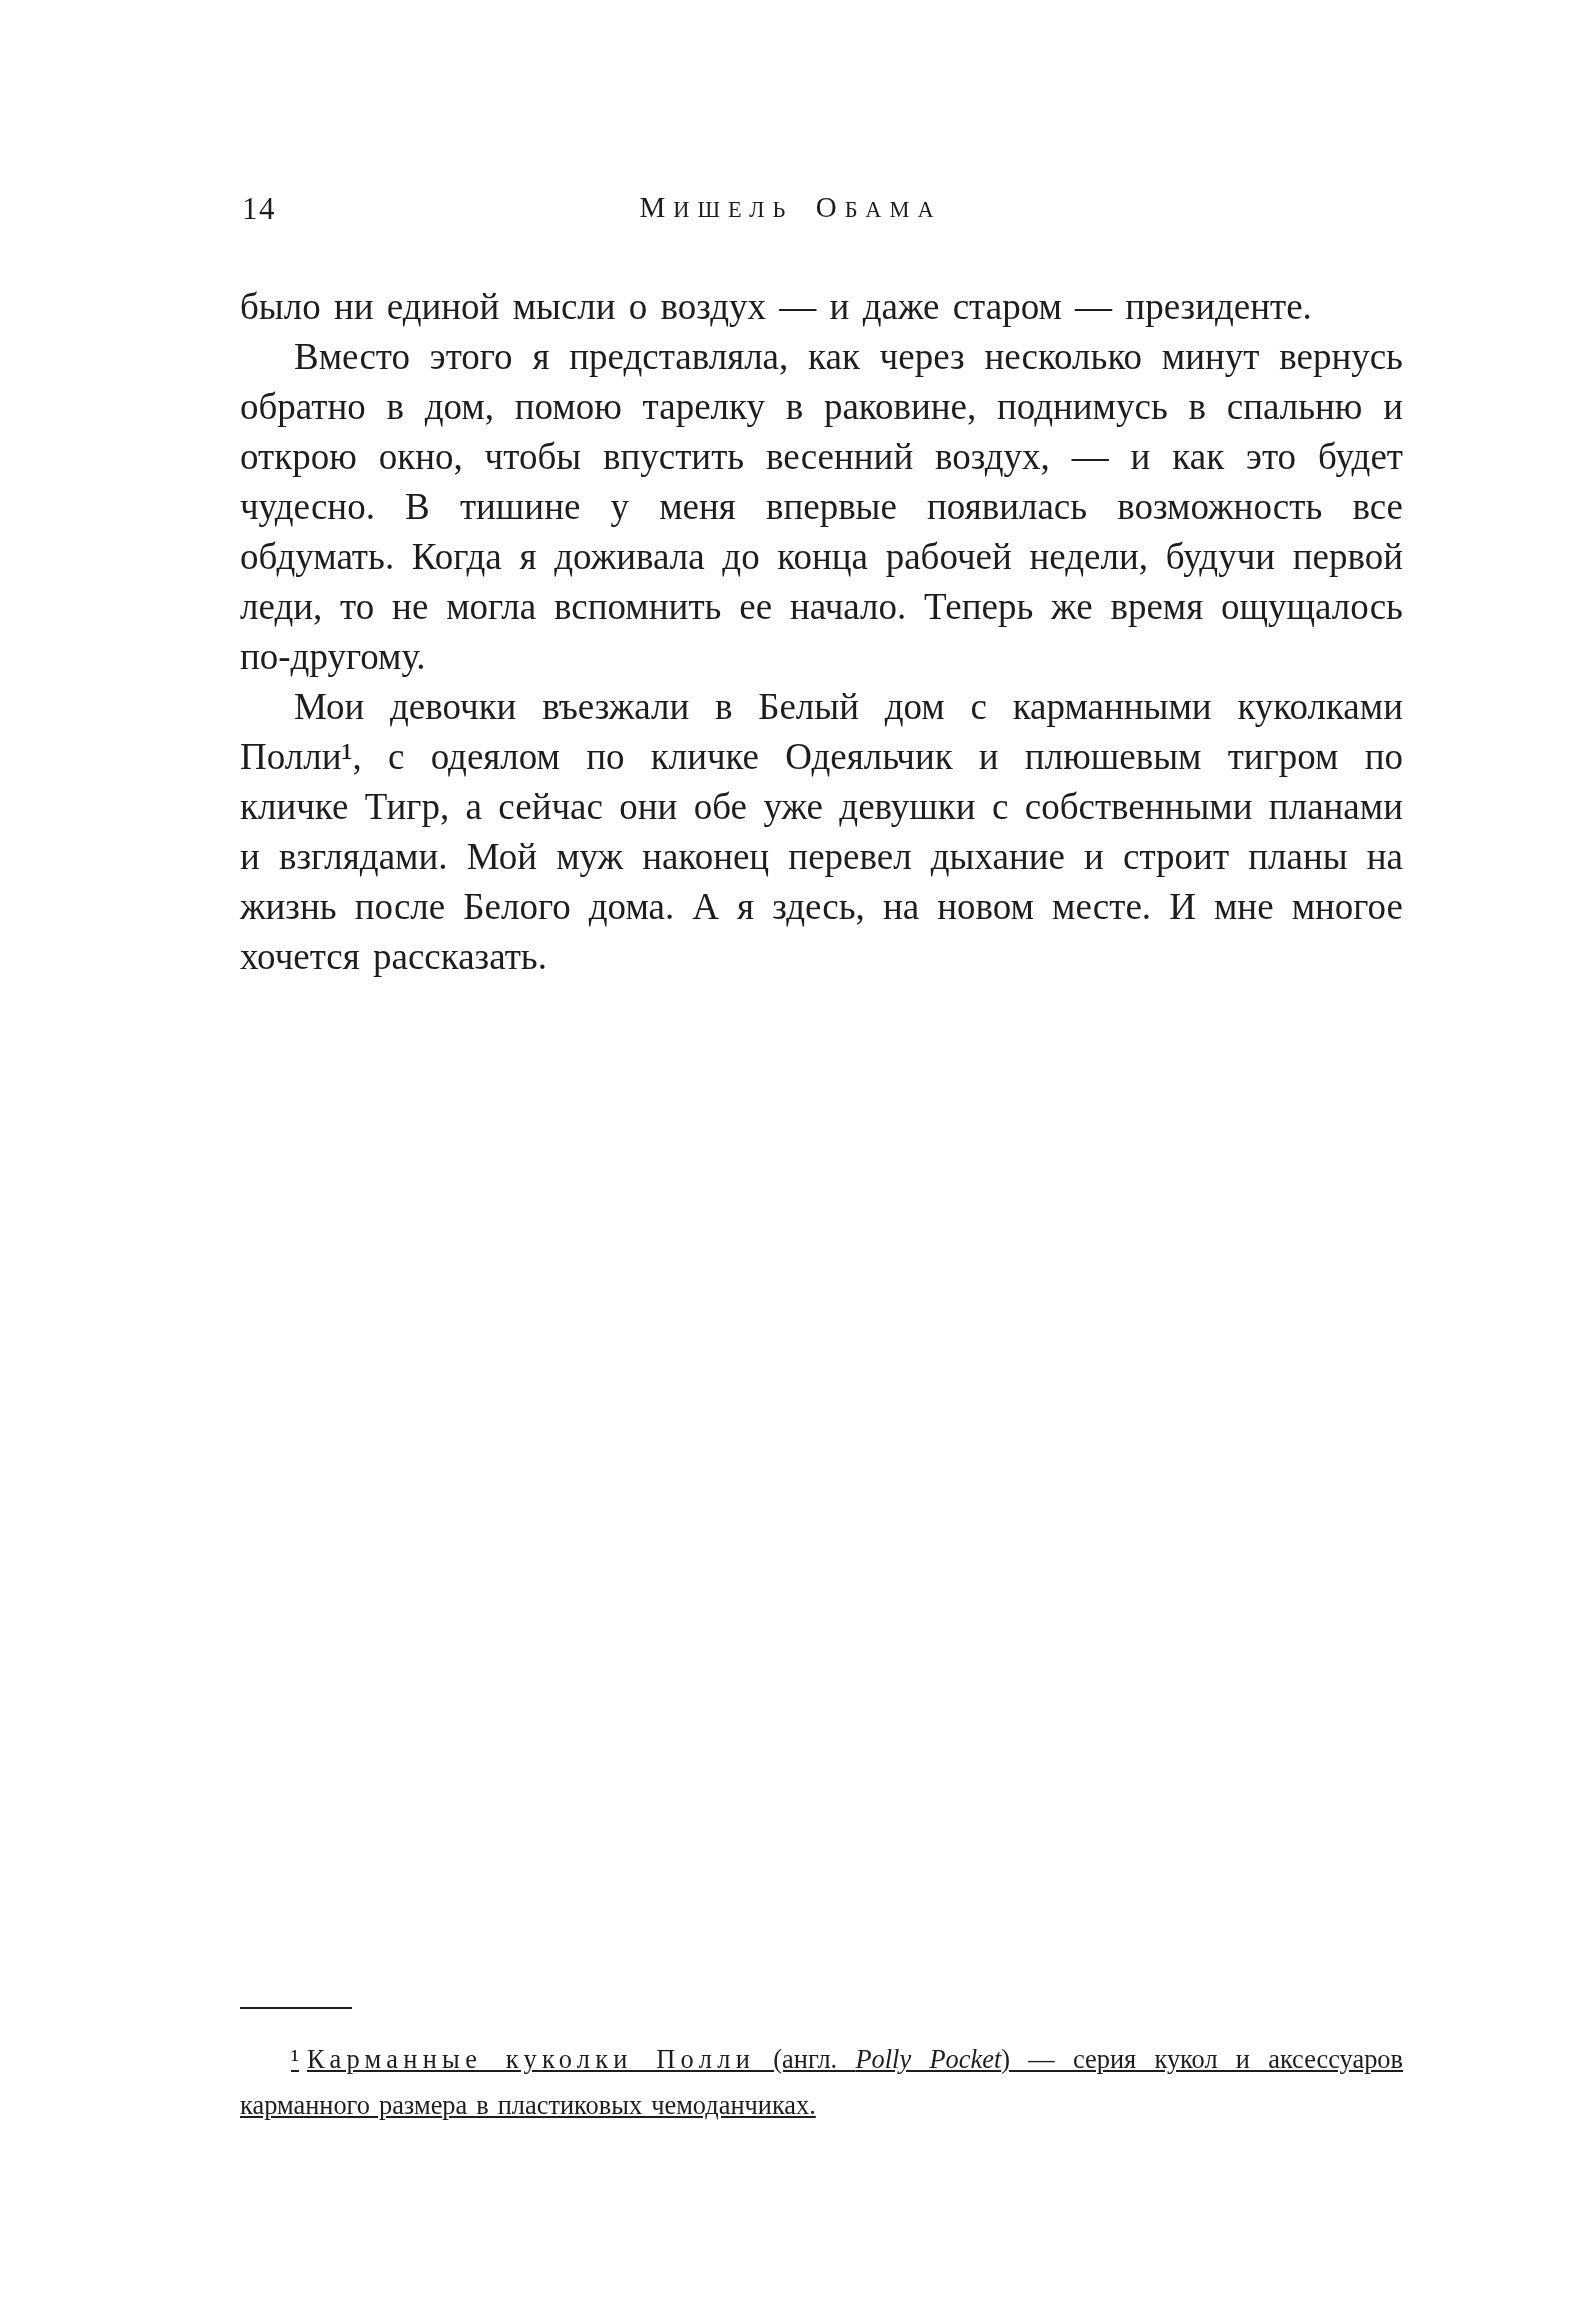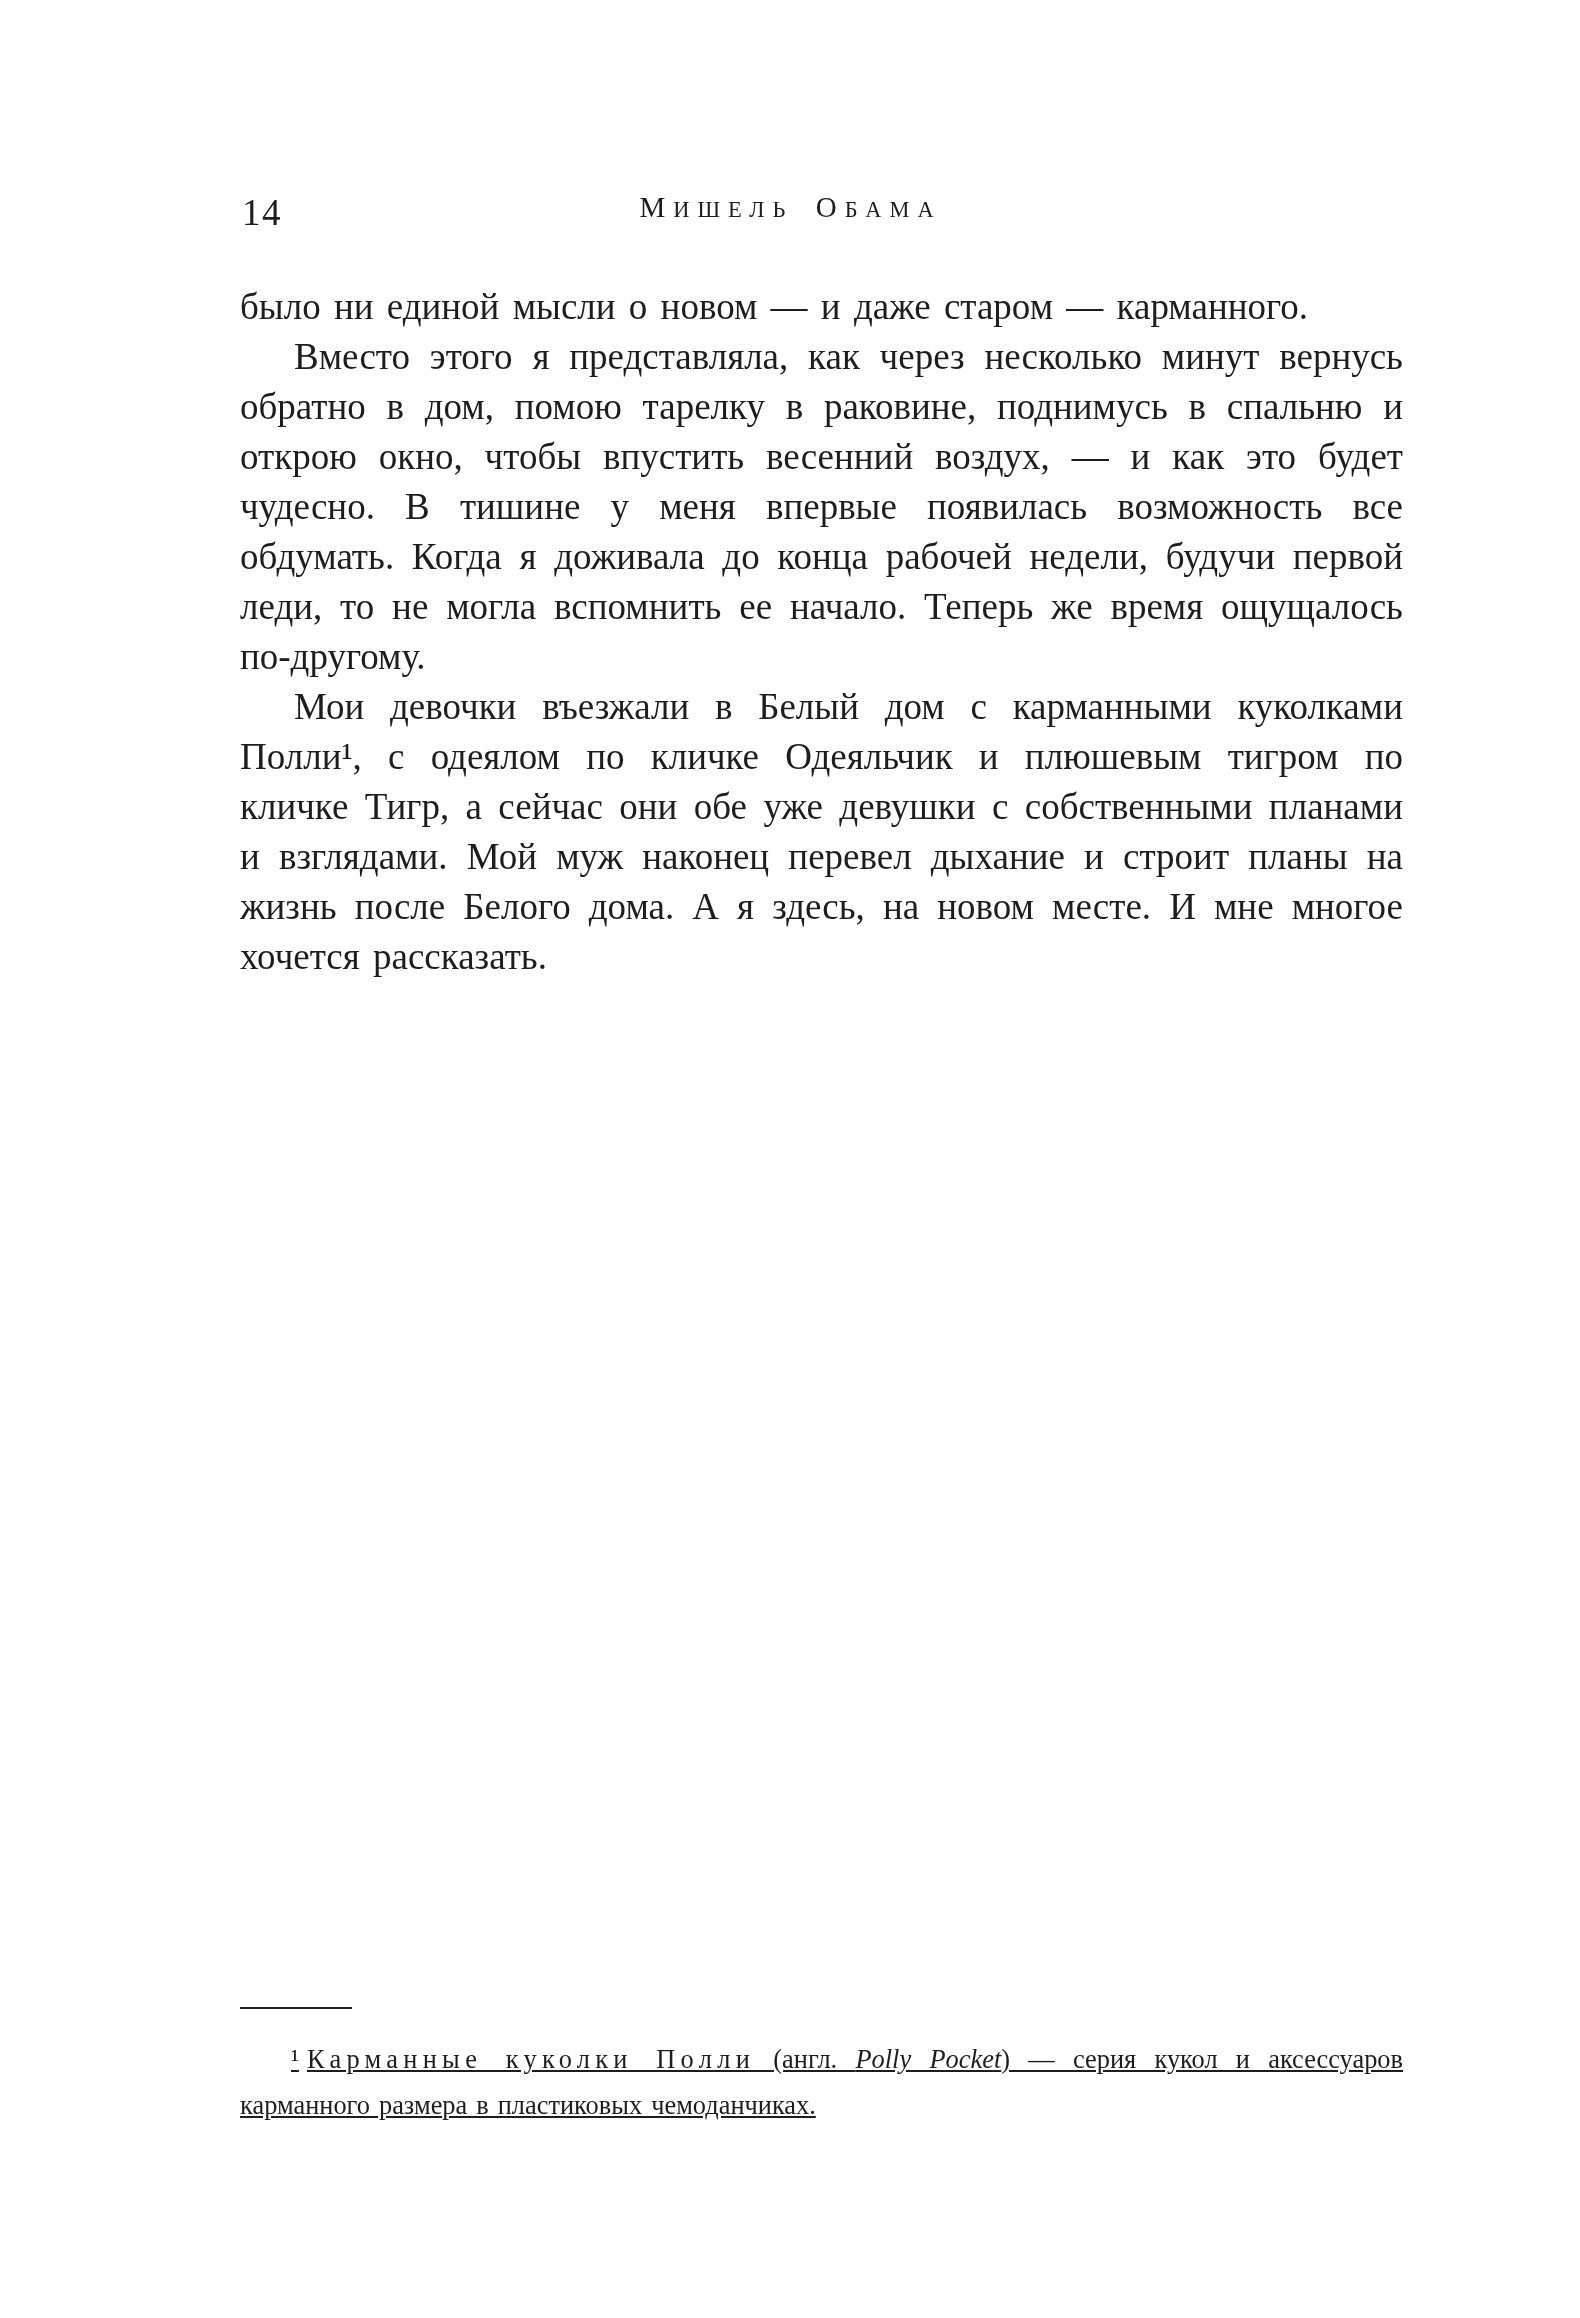--- a/index.html
+++ b/index.html
@@ -23,21 +23,21 @@
     position: absolute;
     top: 191px;
     left: 0;
     right: 0;
     height: 48px;
   }
   .page-number {
     position: absolute;
     left: 242px;
     top: 0;
-    font-size: 37px;
+    font-size: 31px;
     letter-spacing: 1.6px;
   }
   .running-head {
     display: block;
     width: 100%;
     text-align: center;
     white-space: nowrap;
   }
   .rh-word {
     letter-spacing: 8px;
@@ -104,21 +104,21 @@
 <body>
 
 <div class="page">
 
   <header class="page-header">
     <span class="page-number">14</span>
     <span class="running-head"><span class="rh-word"><span class="rh-cap">М</span><span class="rh-small">И</span><span class="rh-small">Ш</span><span class="rh-small">Е</span><span class="rh-small">Л</span><span class="rh-small">Ь</span></span><span class="rh-word"><span class="rh-cap">О</span><span class="rh-small">Б</span><span class="rh-small">А</span><span class="rh-small">М</span><span class="rh-small">А</span></span></span>
   </header>
 
   <main class="body-text">
-    <p class="no-indent">было ни единой мысли о новом — и даже старом — карманного.</p>
+    <p class="no-indent">было ни единой мысли о воздух — и даже старом — президенте.</p>
     <p>Вместо этого я представляла, как через несколько минут вернусь обратно в дом, помою тарелку в раковине, поднимусь в спальню и открою окно, чтобы впустить весенний воздух, — и как это будет чудесно. В тишине у меня впервые появилась возможность все обдумать. Когда я доживала до конца рабочей недели, будучи первой леди, то не могла вспомнить ее начало. Теперь же время ощущалось по-другому.</p>
     <p>Мои девочки въезжали в Белый дом с карманными куколками Полли¹, с одеялом по кличке Одеяльчик и плюшевым тигром по кличке Тигр, а сейчас они обе уже девушки с собственными планами и взглядами. Мой муж наконец перевел дыхание и строит планы на жизнь после Белого дома. А я здесь, на новом месте. И мне многое хочется рассказать.</p>
   </main>
 
   <footer class="footnote-area">
     <div class="footnote-rule"></div>
     <p class="footnote"><span class="fn-marker">¹</span><span class="fn-term">Карманные куколки Полли</span><span> (англ. </span><i class="fn-italic">Polly Pocket</i><span>) — серия кукол и аксессуаров карманного размера в пластиковых чемоданчиках.</span></p>
   </footer>
 
 </div>

